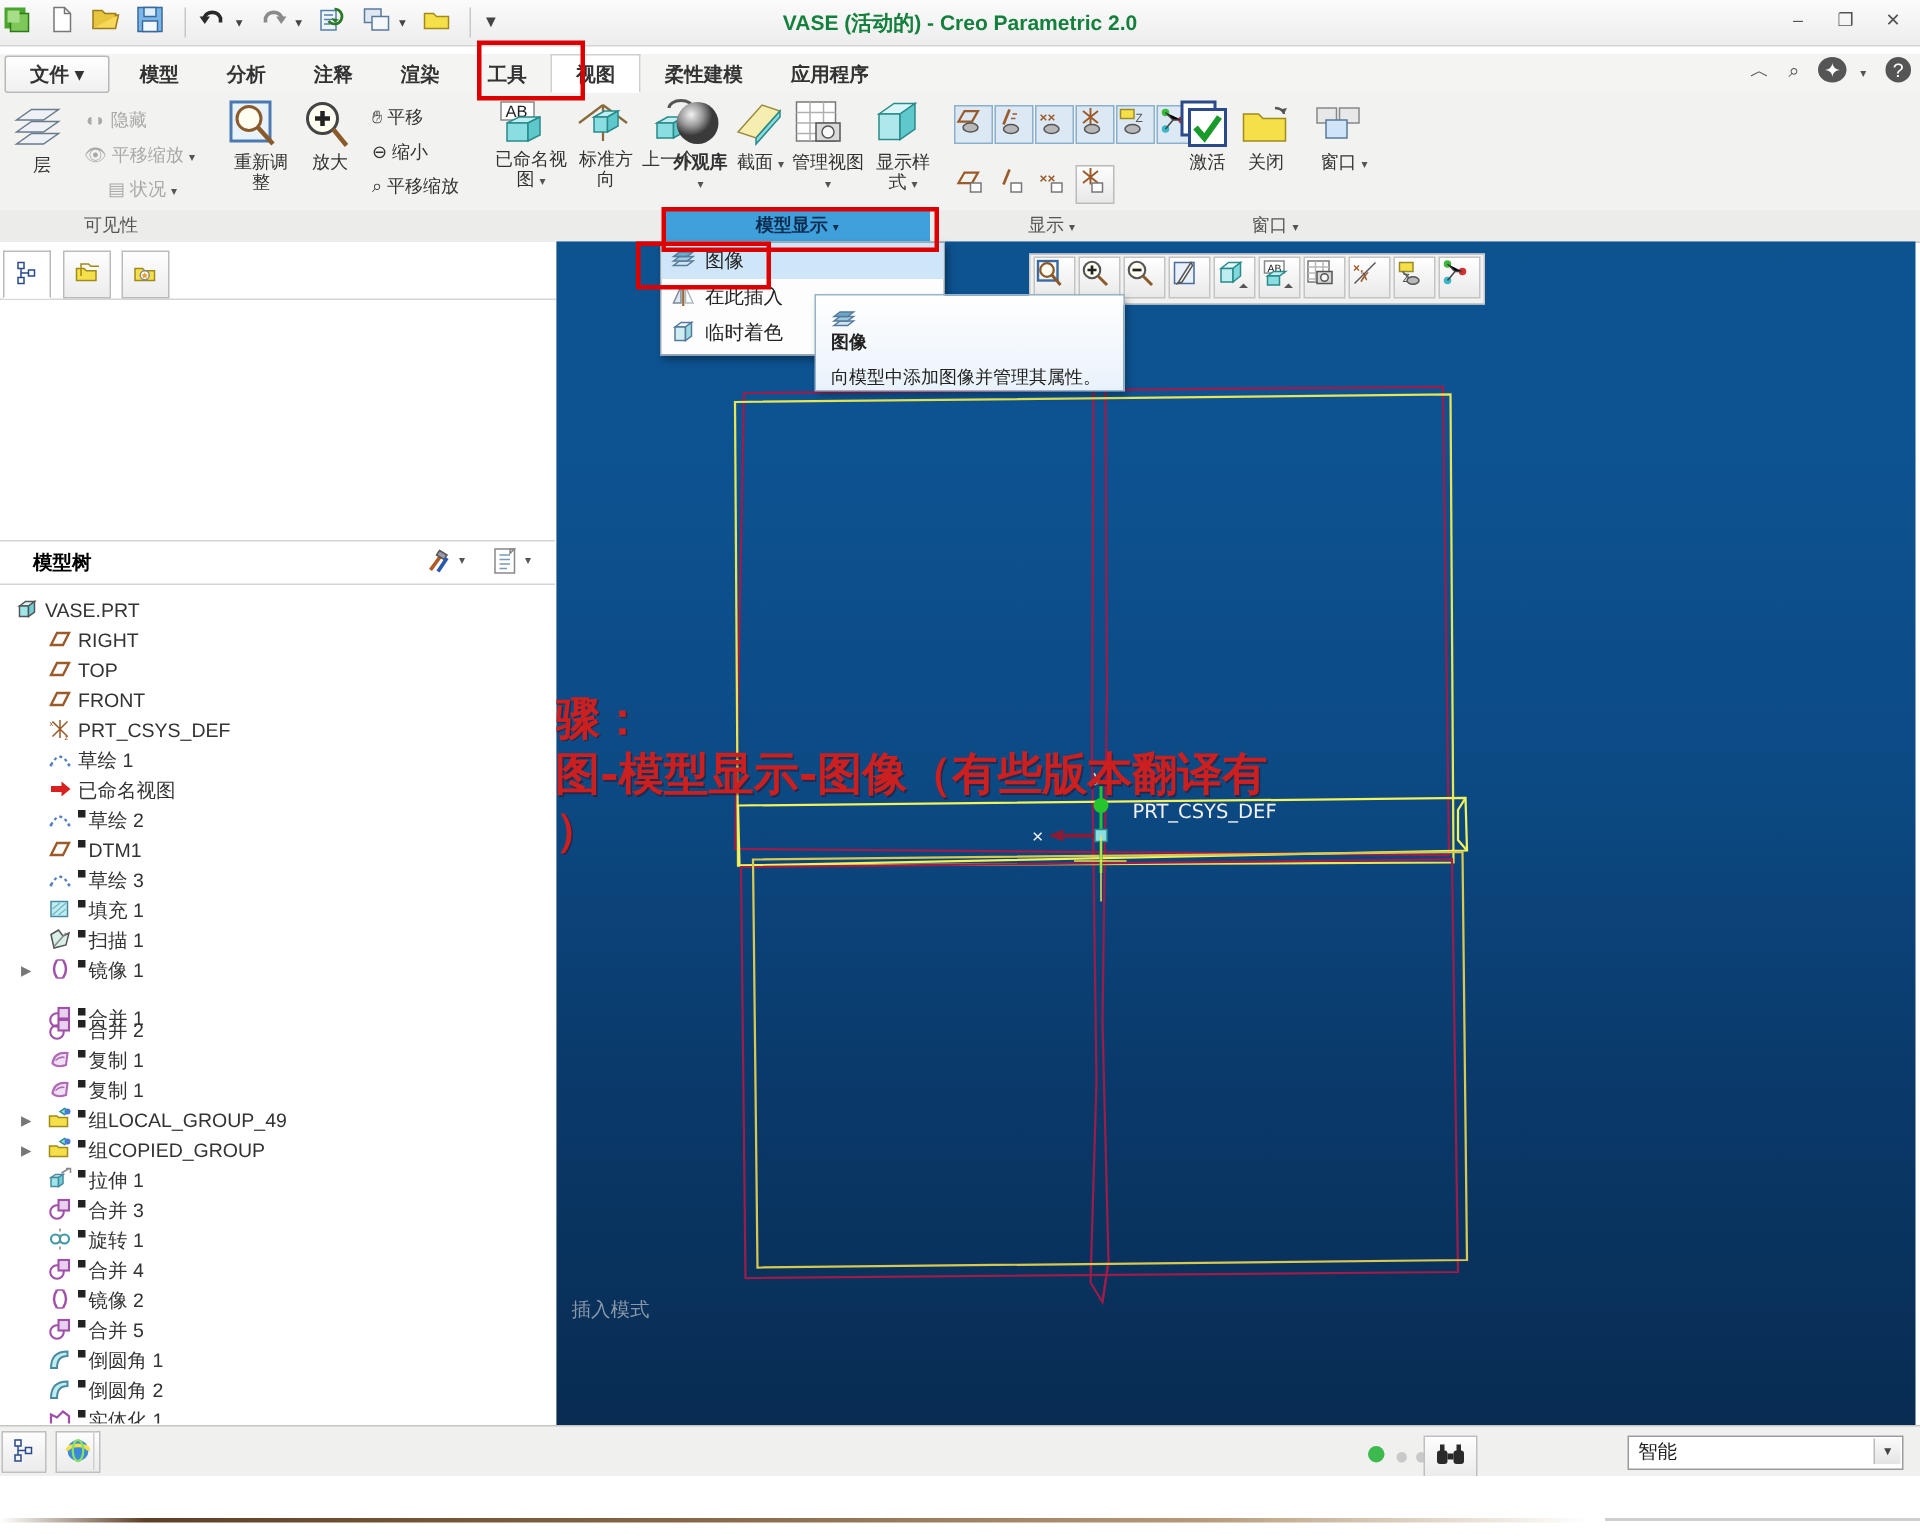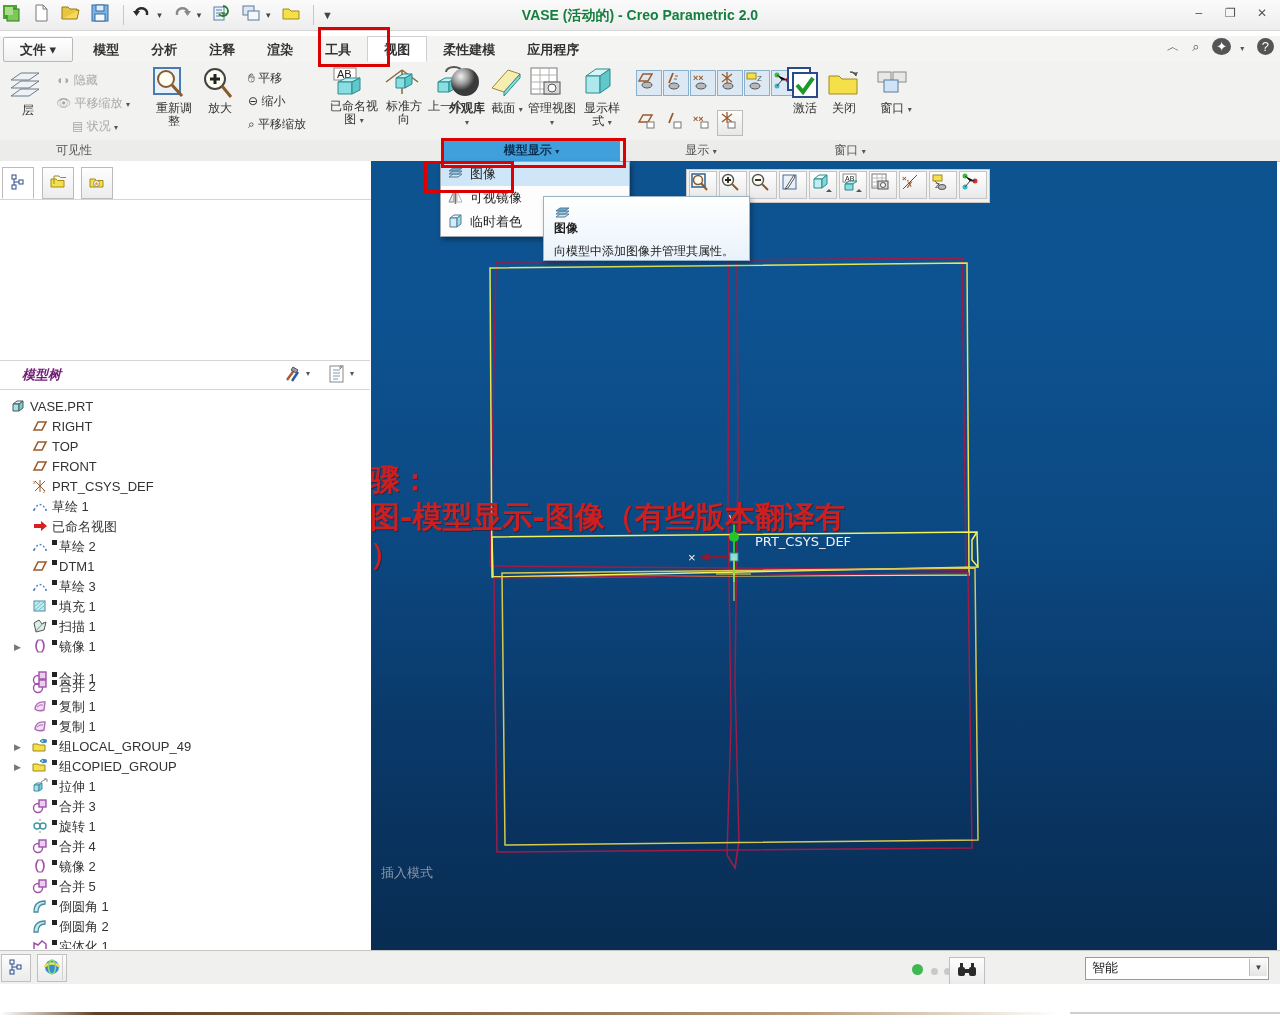--- a/index.html
+++ b/index.html
@@ -34,21 +34,21 @@
   .toggle{display:inline-block;width:24px;height:24px;border:1px solid #bbb;background:linear-gradient(#fdfdfd,#e8e8e8);margin-right:1px;text-align:center;vertical-align:top;}
   .toggle.on{background:#dce9f5;border-color:#8ab0cc;}
   .toggle.flat{border-color:transparent;background:transparent;}
   
   .redbox{position:absolute;border:3px solid #dd0000;pointer-events:none;z-index:60;}
   
   #leftpanel{left:0;top:161px;width:371px;height:789px;background:#ffffff;border-right:1px solid #b5b5b5;}
   .ptab{display:inline-block;width:30px;height:30px;margin:6px 2px 0 2px;border:1px solid #bbb;background:linear-gradient(#fefefe,#ececec);text-align:center;line-height:30px;vertical-align:top;}
   .ptab.active{background:#ffffff;border-bottom-color:#fff;}
   #treeheader{left:0;top:199px;width:370px;height:28px;border-bottom:1px solid #d5d5d5;border-top:1px solid #d5d5d5;}
-  #treeheader .hname{position:absolute;left:22px;top:5px;font-weight:bold;color:#701a75;font-style:italic;}
+  #treeheader .hname{position:absolute;left:22px;top:5px;font-weight:bold;color:#000000;}
   .hicon{position:absolute;top:3px;}
   #tree{left:0;top:232px;width:370px;height:556px;overflow:hidden;}
   .trow{position:absolute;height:20px;line-height:20px;white-space:nowrap;color:#333;font-size:13px;}
   .trow .arrow{position:absolute;left:-18px;top:0;color:#777;font-size:9px;}
   .trow .ticon{display:inline-block;width:17px;height:16px;vertical-align:-3px;margin-right:3px;}
   .trow .mark{display:inline-block;width:5px;height:5px;background:#222;margin:0 2px 6px 0;}
   
   #canvas{left:371px;top:161px;width:906px;height:789px;
     background:linear-gradient(180deg,#0d5390 0%,#0d5392 16%,#0c4a84 45%,#0a3a6b 70%,#082c52 100%);overflow:hidden;}
   #cv-toolbar{position:absolute;left:315px;top:8px;height:30px;background:#f1f1ef;border:1px solid #c8c8c8;padding:1px;}
@@ -636,21 +636,21 @@
           <g stroke="#557a9a">
             <path d="M2 12 l4-3 h9 l-4 3z" fill="#cfe4f0"></path>
             <path d="M2 9 l4-3 h9 l-4 3z" fill="#9ec8de"></path>
             <path d="M2 6 l4-3 h9 l-4 3z" fill="#6aaac8"></path>
           </g>
         </svg></span><span>图像</span></div>
     <div class="mitem"><span class="micon"><svg width="17" height="16" viewBox="0 0 17 16">
           <path d="M2 13 L7 2 v11z" fill="#dfe8f0" stroke="#7a8a9a"></path>
           <path d="M15 13 L10 2 v11z" fill="#fff" stroke="#aab8c4"></path>
           <path d="M8.5 1 V15" stroke="#9a6a3a" stroke-width="1.5"></path>
-        </svg></span><span>可视镜像</span></div>
+        </svg></span><span>在此插入</span></div>
     <div class="mitem"><span class="micon"><svg width="17" height="16" viewBox="0 0 17 16">
           <path d="M3 5 l4-3 h7 l-4 3z" fill="#eef8fa" stroke="#557a9a"></path>
           <path d="M3 5 h7 v9 H3z" fill="#cfeef2" stroke="#557a9a"></path>
           <path d="M10 5 l4-3 v9 l-4 3z" fill="#9edce4" stroke="#557a9a"></path>
         </svg></span><span>临时着色</span></div>
   </div>
 
 <div class="abs" id="tooltip">
   <div class="tt-title">
     <span class="micon">

